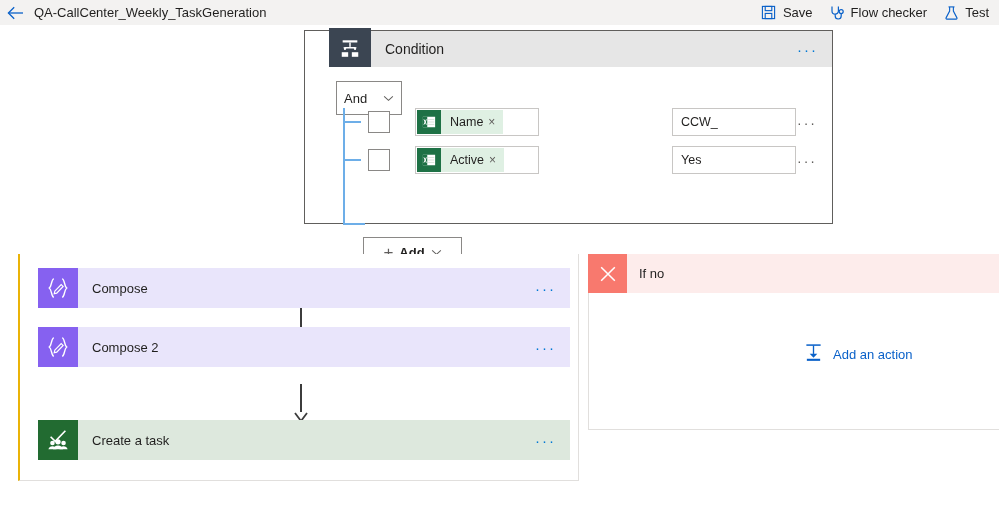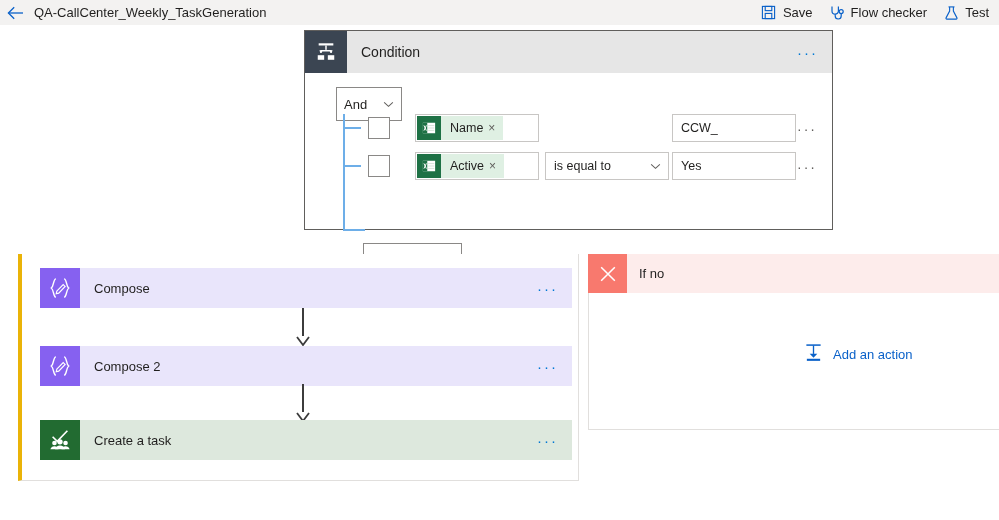--- a/index.html
+++ b/index.html
@@ -46,22 +46,23 @@
   }
 
   
   .cond-card{
     position:absolute;left:304px;top:5px;width:529px;
     border:1px solid #605e5c;
     background:#ffffff;
     box-sizing:border-box;
   }
   .cond-header{
-    height:42px;background:#e6e6e6;display:flex;align-items:center;
+    height:36px;background:#e6e6e6;display:flex;align-items:center;
     box-sizing:border-box;
+    margin-left:24px;
   }
   .cond-icon{
     width:42px;height:42px;background:#3b4552;flex:0 0 42px;
     display:flex;align-items:center;justify-content:center;
   }
   .cond-title{
     margin-left:14px;font-size:14px;color:#201f1e;
   }
   .cond-more{
     margin-left:auto;margin-right:14px;color:#0078d4;letter-spacing:2px;
@@ -150,21 +151,21 @@
   .branch-badge{
     width:39px;height:39px;flex:0 0 39px;display:flex;align-items:center;justify-content:center;
   }
   .branch-title{margin-left:12px;font-size:13px;color:#201f1e;}
 
   .yes-branch{left:18px;top:229px;width:561px;height:266px;}
   .yes-head{background:#eaf6ec;}
   .yes-badge{background:#78d18b;}
   .yes-body{
     position:relative;background:#ffffff;height:227px;
-    border-left:4px solid #eab308;border-right:1px solid #e1dfdd;border-bottom:1px solid #e1dfdd;
+    border-left:2px solid #eab308;border-right:1px solid #e1dfdd;border-bottom:1px solid #e1dfdd;
     box-sizing:border-box;
   }
 
   .no-branch{left:588px;top:229px;width:420px;height:176px;}
   .no-head{background:#fdeceb;}
   .no-badge{background:#f8796e;}
   .no-body{
     position:relative;background:#ffffff;height:137px;
     border-left:1px solid #e1dfdd;border-right:1px solid #e1dfdd;border-bottom:1px solid #e1dfdd;
     box-sizing:border-box;
@@ -328,28 +329,20 @@
                 <rect x="1" y="2" width="5" height="12" fill="#1e7145"></rect>
                 <path d="M2.2 5 L5 11 M5 5 L2.2 11" stroke="#ffffff" stroke-width="1.1"></path>
                 <path d="M7 5.2 H14 M7 8 H14 M7 10.8 H14" stroke="#c8d9cc" stroke-width="0.8"></path>
               </svg>
             </span>
             <span class="token-label">Active</span>
             <span class="token-x">×</span>
           </span>
         </div>
 
-        <div class="op-box">
-          <span class="op-label">is equal to</span>
-          <span class="chev">
-            <svg width="11" height="7" viewBox="0 0 12 8">
-              <path d="M1 1.6 L6 6.2 L11 1.6" fill="none" stroke="#605e5c" stroke-width="1.15"></path>
-            </svg>
-          </span>
-        </div>
 
         <div class="val-box">
           <span class="val-label">Yes</span>
         </div>
 
         <div class="row-more" style="top:8px;">···</div>
       </div>
 
       <div class="add-btn">
         <span class="add-plus">+</span>
@@ -382,21 +375,21 @@
 
       <div class="conn" style="left:274px;top:54px;height:38px;">
         <div class="conn-line"></div>
         <div class="conn-head">
           <svg width="14" height="10" viewBox="0 0 14 10">
             <path d="M1 1 L7 9 L13 1" fill="none" stroke="#3c3c3c" stroke-width="1.8"></path>
           </svg>
         </div>
       </div>
 
-      <div class="action-card card-compose" style="top:92px;">
+      <div class="action-card card-compose" style="top:73px;">
         <div class="act-ico ico-compose">
           <svg width="26" height="22" viewBox="0 0 28 24">
             <path d="M9.5 2 C6.5 2 7.5 10 4.5 12 C7.5 14 6.5 22 9.5 22" fill="none" stroke="#ffffff" stroke-width="1.5"></path>
             <path d="M18.5 2 C21.5 2 20.5 10 23.5 12 C20.5 14 21.5 22 18.5 22" fill="none" stroke="#ffffff" stroke-width="1.5"></path>
             <path d="M10.5 15.5 L17.5 8.2 L19.6 10.3 L12.6 17.6 L9.9 18.3 z" fill="none" stroke="#ffffff" stroke-width="1.3"></path>
           </svg>
         </div>
         <div class="act-title">Compose 2</div>
         <div class="act-more">···</div>
       </div>

